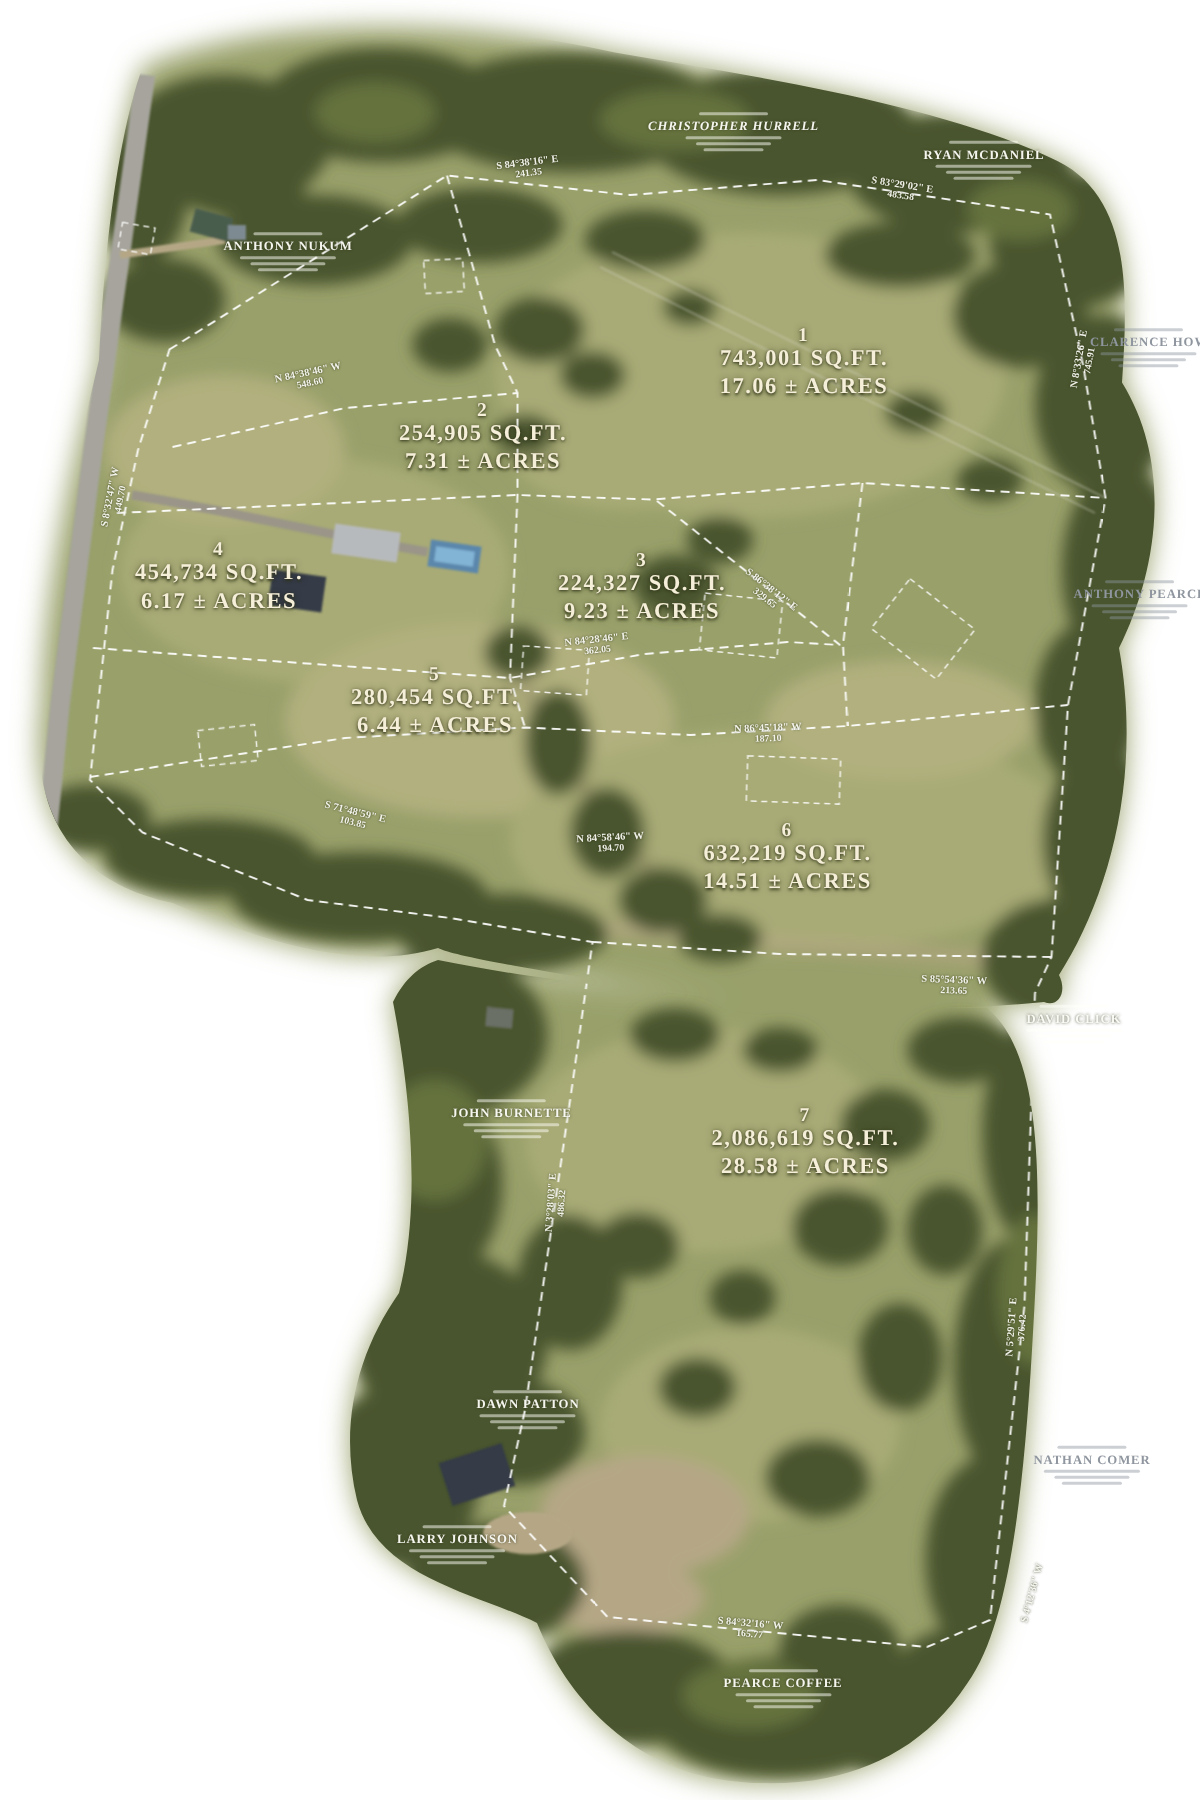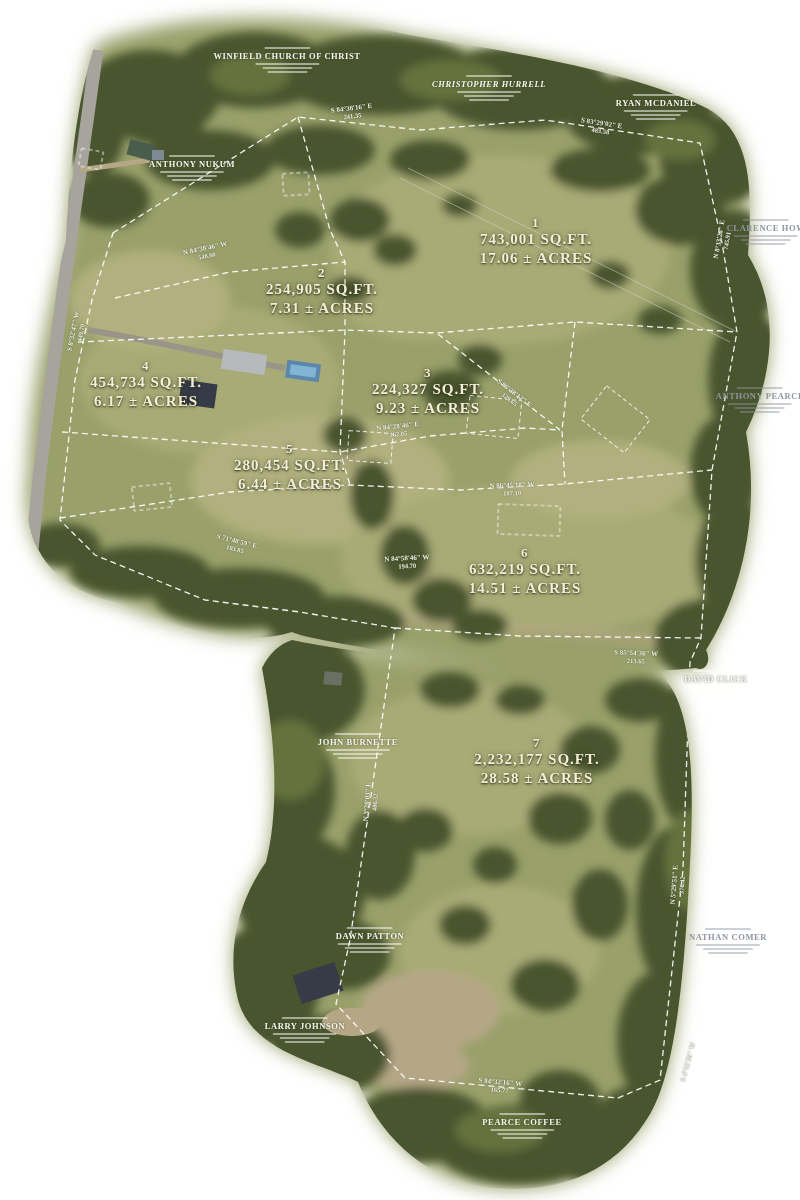--- a/index.html
+++ b/index.html
@@ -220,30 +220,23 @@
         <div class="line">280,454 SQ.FT.</div>
         <div class="line">6.44 ± ACRES</div>
       </div>
       <div class="lot" style="left: 525px; top: 572px;">
         <div class="num">6</div>
         <div class="line">632,219 SQ.FT.</div>
         <div class="line">14.51 ± ACRES</div>
       </div>
       <div class="lot" style="left: 537px; top: 762px;">
         <div class="num">7</div>
-        <div class="line">2,232,177 SQ.FT.</div>
+        <div class="line">2,086,619 SQ.FT.</div>
         <div class="line">28.58 ± ACRES</div>
       </div>
-      <div class="owner" style="left: 287px; top: 60px;">
-        <div class="bar" style="width: 46px;"></div>
-        <div class="nm">WINFIELD CHURCH OF CHRIST</div>
-        <div class="bar" style="width: 64px;"></div>
-        <div class="bar" style="width: 50px;"></div>
-        <div class="bar" style="width: 40px;"></div>
-      </div>
       <div class="owner" style="left: 489px; top: 88px; font-style: italic;">
         <div class="bar" style="width: 46px;"></div>
         <div class="nm">CHRISTOPHER HURRELL</div>
         <div class="bar" style="width: 64px;"></div>
         <div class="bar" style="width: 50px;"></div>
         <div class="bar" style="width: 40px;"></div>
       </div>
       <div class="owner" style="left: 656px; top: 107px;">
         <div class="bar" style="width: 46px;"></div>
         <div class="nm">RYAN MCDANIEL</div>
@@ -272,35 +265,35 @@
         <div class="bar" style="width: 50px;"></div>
         <div class="bar" style="width: 40px;"></div>
       </div>
       <div class="owner" style="left: 716px; top: 683px;">
         <div class="bar" style="width: 46px;"></div>
         <div class="nm">DAVID CLICK</div>
         <div class="bar" style="width: 64px;"></div>
         <div class="bar" style="width: 50px;"></div>
         <div class="bar" style="width: 40px;"></div>
       </div>
-      <div class="owner" style="left: 341px; top: 746px; margin-left: 17px;">
+      <div class="owner" style="left: 341px; top: 746px;">
         <div class="bar" style="width: 46px;"></div>
         <div class="nm">JOHN BURNETTE</div>
         <div class="bar" style="width: 64px;"></div>
         <div class="bar" style="width: 50px;"></div>
         <div class="bar" style="width: 40px;"></div>
       </div>
-      <div class="owner" style="left: 370px; top: 940px;">
+      <div class="owner" style="left: 352px; top: 940px;">
         <div class="bar" style="width: 46px;"></div>
         <div class="nm">DAWN PATTON</div>
         <div class="bar" style="width: 64px;"></div>
         <div class="bar" style="width: 50px;"></div>
         <div class="bar" style="width: 40px;"></div>
       </div>
-      <div class="owner gray" style="left: 728px; top: 941px;">
+      <div class="owner gray" style="left: 728px; top: 977px;">
         <div class="bar" style="width: 46px;"></div>
         <div class="nm">NATHAN COMER</div>
         <div class="bar" style="width: 64px;"></div>
         <div class="bar" style="width: 50px;"></div>
         <div class="bar" style="width: 40px;"></div>
       </div>
       <div class="owner" style="left: 305px; top: 1030px;">
         <div class="bar" style="width: 46px;"></div>
         <div class="nm">LARRY JOHNSON</div>
         <div class="bar" style="width: 64px;"></div>

